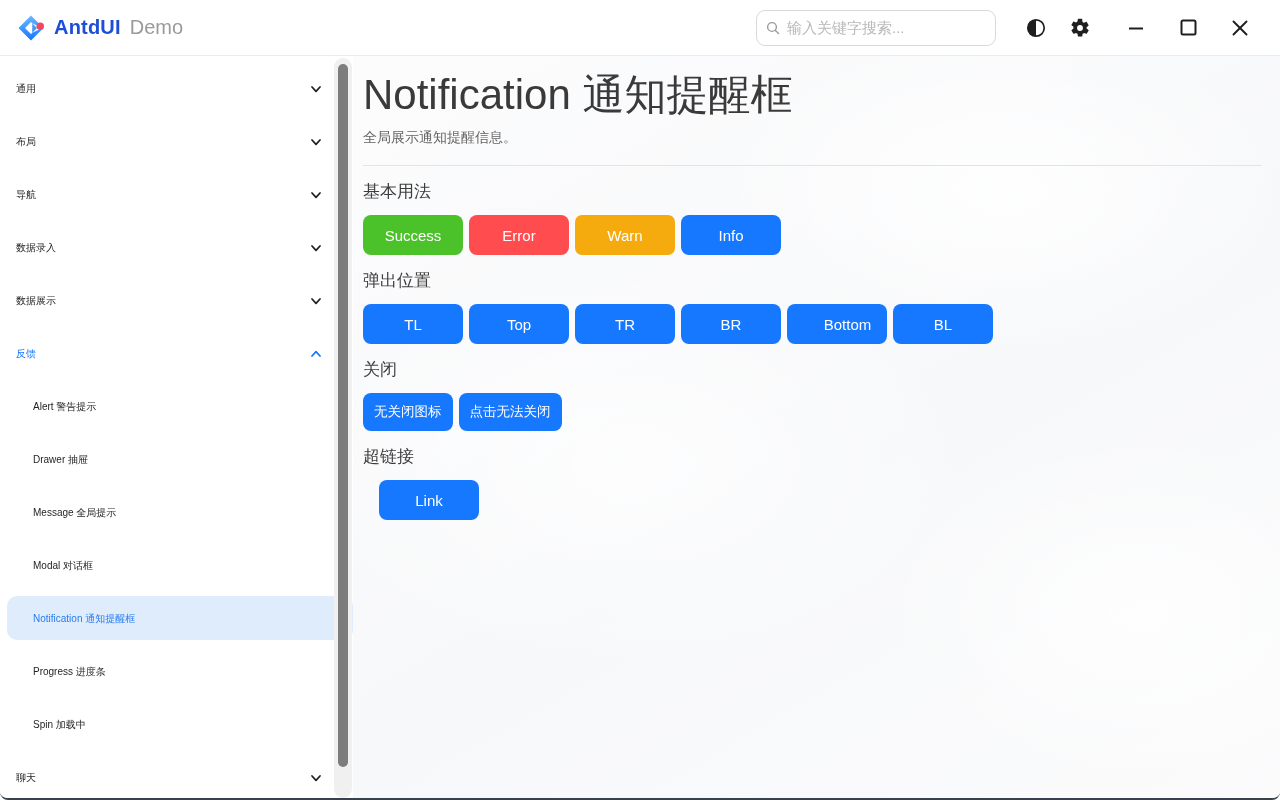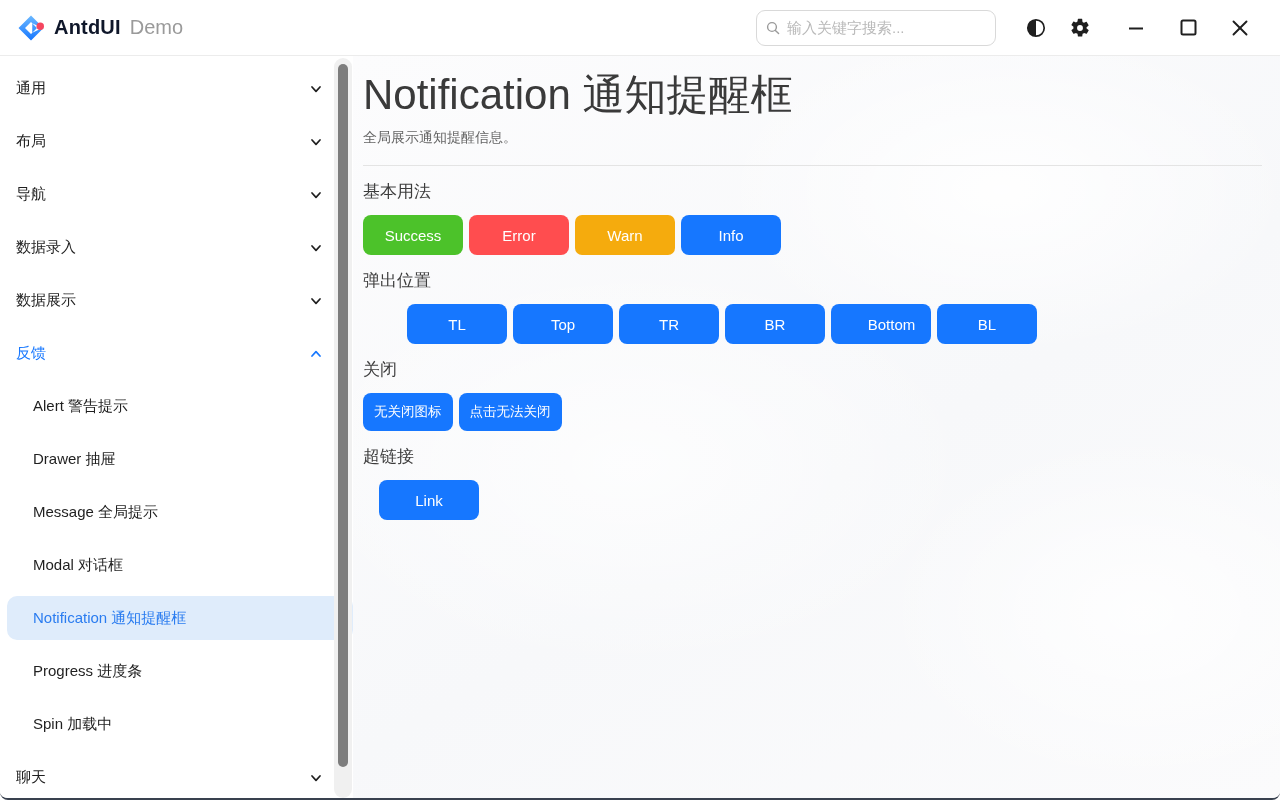--- a/index.html
+++ b/index.html
@@ -6,41 +6,41 @@
   html,body { width:1280px; height:800px; overflow:hidden; }
   body { font-family:"Liberation Sans","DejaVu Sans",sans-serif; background:#fff; color:#1f1f1f; }
 
   .window { width:1280px; height:800px; display:flex; flex-direction:column;
             border-bottom:2px solid #39414f; border-radius:0 0 8px 8px; overflow:hidden; background:#fff; }
 
   
   .titlebar { height:56px; flex:0 0 56px; display:flex; align-items:center;
               background:#fff; border-bottom:1px solid #ececec; padding:0 14px 0 16px; }
   .logo { width:30px; height:30px; margin-right:8px; }
-  .app-title { font-size:20px; font-weight:600; color:#0f172a; letter-spacing:.2px; }
+  .app-title { font-size:20px; font-weight:600; color:#1d4ed8; letter-spacing:.2px; }
   .app-subtitle { font-size:20px; color:#9a9a9a; margin-left:9px; }
   .tb-spacer { flex:1; }
   .search { position:relative; width:240px; height:36px; margin-right:18px; }
   .search input { width:100%; height:100%; border:1px solid #d9d9d9; border-radius:9px;
                   padding:0 10px 0 30px; font-size:15px; color:#333; outline:none;
                   font-family:inherit; background:#fff; }
   .search input::placeholder { color:#b9b9b9; }
   .search .mag { position:absolute; left:9px; top:10px; }
   .tb-btn { width:46px; height:40px; display:flex; align-items:center; justify-content:center; cursor:pointer; }
   .tb-btn.narrow { width:44px; }
   .win-controls { display:flex; align-items:center; margin-left:8px; }
   .win-controls .tb-btn { width:52px; }
 
   
   .body { flex:1; display:flex; min-height:0; }
 
   
   .sidebar { width:353px; flex:0 0 353px; position:relative; background:#fff; padding-top:6px; overflow:hidden; }
   .nav-row { height:53px; display:flex; align-items:center; padding:0 30px 0 16px;
-             font-size:15px; color:#1f1f1f; cursor:pointer; position:relative;justify-content:space-between; }
+             font-size:10px; color:#1f1f1f; cursor:pointer; position:relative;justify-content:space-between; }
   .nav-row .chev { margin-left:auto; }
   .nav-row.active { color:#1677ff; }
   .nav-child { padding-left:33px; }
   .nav-child.selected { color:#2a7cf0; }
   .sel-pill { position:absolute; left:7px; right:0; top:4px; bottom:5px;
               background:#dfecfb; border-radius:10px; z-index:0; }
   .nav-row span { position:relative; z-index:1; }
 
   .sb-track { position:absolute; top:2px; right:1px; width:18px; bottom:0;
               background:#f0f0f0; border-radius:9px; z-index:2; }
@@ -215,21 +215,21 @@
       <h2 class="sec-heading">基本用法</h2>
       <div class="btn-row">
         <button class="demo-btn" style="background-color: rgb(76, 194, 42);">Success</button>
         <button class="demo-btn" style="background-color: rgb(255, 77, 79);">Error</button>
         <button class="demo-btn" style="background-color: rgb(245, 171, 13); border-radius: 7px;">Warn</button>
         <button class="demo-btn" style="background-color: rgb(22, 119, 255);">Info</button>
       </div>
 
       <h2 class="sec-heading">弹出位置</h2>
       <div class="btn-row">
-        <button class="demo-btn" style="background-color: rgb(22, 119, 255); margin-left: 44px;">TL</button>
+        <button class="demo-btn" style="background-color: rgb(22, 119, 255);">TL</button>
         <button class="demo-btn" style="background-color: rgb(22, 119, 255);">Top</button>
         <button class="demo-btn" style="background-color: rgb(22, 119, 255);">TR</button>
         <button class="demo-btn" style="background-color: rgb(22, 119, 255);">BR</button>
         <button class="demo-btn" style="background-color: rgb(22, 119, 255); padding-left: 32px;">Bottom</button>
         <button class="demo-btn" style="background-color: rgb(22, 119, 255);">BL</button>
       </div>
 
       <h2 class="sec-heading">关闭</h2>
       <div class="btn-row">
         <button class="demo-btn compact" style="background-color: rgb(22, 119, 255);">无关闭图标</button>

